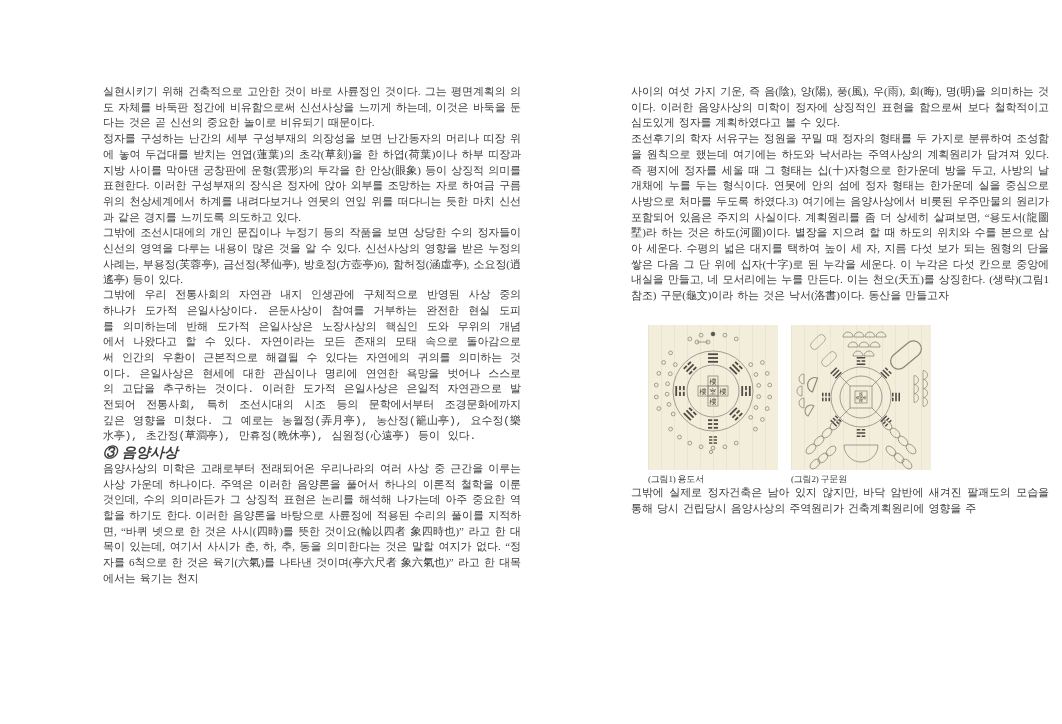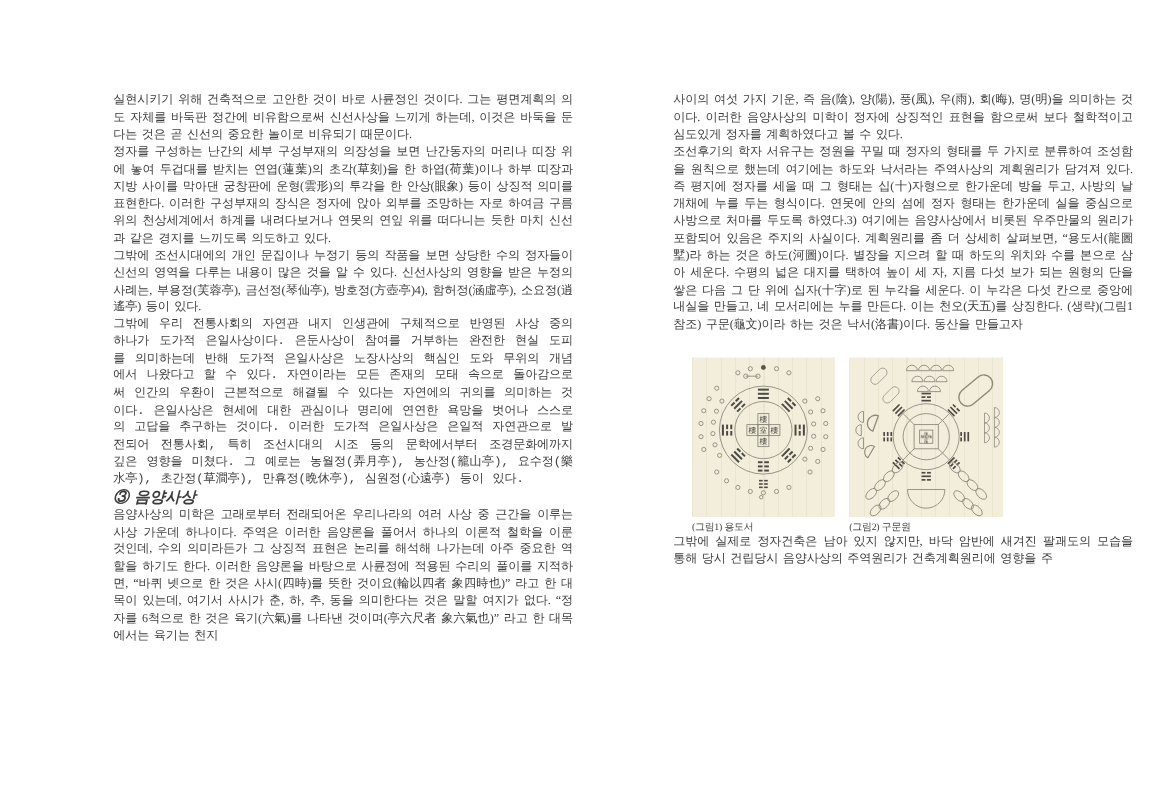--- a/index.html
+++ b/index.html
@@ -3,21 +3,21 @@
 <meta charset="utf-8">
 <style>
   html,body{margin:0;padding:0;background:#ffffff;}
   .sheet{
     position:relative;width:1062px;height:586px;background:#ffffff;overflow:hidden;
     font-family:"Liberation Serif","DejaVu Serif",serif;color:#3b3b3b;
   }
   .col{position:absolute;top:84px;width:418px;font-size:11px;line-height:15.7px;
        text-align:justify;letter-spacing:-0.1px;word-spacing:1.5px;}
   .col-left{left:103px;}
-  .col-right{left:612px;}
+  .col-right{left:631px;}
   .col p{margin:0;}
   .gap-top{margin-top:15.7px;font-family:Liberation Mono, monospace;}
   .section-heading{font-weight:bold;font-size:14px;margin:15.7px 0 0 0;text-align:left;
        letter-spacing:0;font-style:italic;}
   
   .fig-row{display:flex;gap:13px;margin:21px 0 0 17px;}
   .figure{display:flex;flex-direction:column;}
   .fig-canvas{
     height:145px;
     background-color:#f3eedb;
@@ -43,21 +43,21 @@
   svg .hz{fill:#45433c;font-family:"Liberation Serif","DejaVu Serif",serif;}
 </style>
 </head>
 <body>
 
 <div class="sheet">
 
   <div class="col col-left">
     <p>실현시키기 위해 건축적으로 고안한 것이 바로 사륜정인 것이다. 그는 평면계획의 의도 자체를 바둑판 정간에 비유함으로써 신선사상을 느끼게 하는데, 이것은 바둑을 둔다는 것은 곧 신선의 중요한 놀이로 비유되기 때문이다.</p>
     <p>정자를 구성하는 난간의 세부 구성부재의 의장성을 보면 난간동자의 머리나 띠장 위에 놓여 두겁대를 받치는 연엽(蓮葉)의 초각(草刻)을 한 하엽(荷葉)이나 하부 띠장과 지방 사이를 막아댄 궁창판에 운형(雲形)의 투각을 한 안상(眼象) 등이 상징적 의미를 표현한다. 이러한 구성부재의 장식은 정자에 앉아 외부를 조망하는 자로 하여금 구름 위의 천상세계에서 하계를 내려다보거나 연못의 연잎 위를 떠다니는 듯한 마치 신선과 같은 경지를 느끼도록 의도하고 있다.</p>
-    <p>그밖에 조선시대에의 개인 문집이나 누정기 등의 작품을 보면 상당한 수의 정자들이 신선의 영역을 다루는 내용이 많은 것을 알 수 있다. 신선사상의 영향을 받은 누정의 사례는, 부용정(芙蓉亭), 금선정(琴仙亭), 방호정(方壺亭)4), 함허정(涵虛亭), 소요정(逍遙亭) 등이 있다.</p>
+    <p>그밖에 조선시대에의 개인 문집이나 누정기 등의 작품을 보면 상당한 수의 정자들이 신선의 영역을 다루는 내용이 많은 것을 알 수 있다. 신선사상의 영향을 받은 누정의 사례는, 부용정(芙蓉亭), 금선정(琴仙亭), 방호정(方壺亭)6), 함허정(涵虛亭), 소요정(逍遙亭) 등이 있다.</p>
     <p class="gap-top">그밖에 우리 전통사회의 자연관 내지 인생관에 구체적으로 반영된 사상 중의 하나가 도가적 은일사상이다. 은둔사상이 참여를 거부하는 완전한 현실 도피를 의미하는데 반해 도가적 은일사상은 노장사상의 핵심인 도와 무위의 개념에서 나왔다고 할 수 있다. 자연이라는 모든 존재의 모태 속으로 돌아감으로써 인간의 우환이 근본적으로 해결될 수 있다는 자연에의 귀의를 의미하는 것이다. 은일사상은 현세에 대한 관심이나 명리에 연연한 욕망을 벗어나 스스로의 고답을 추구하는 것이다. 이러한 도가적 은일사상은 은일적 자연관으로 발전되어 전통사회, 특히 조선시대의 시조 등의 문학에서부터 조경문화에까지 깊은 영향을 미쳤다. 그 예로는 농월정(弄月亭), 농산정(籠山亭), 요수정(樂水亭), 초간정(草澗亭), 만휴정(晩休亭), 심원정(心遠亭) 등이 있다.</p>
     <p class="section-heading">③ 음양사상</p>
     <p>음양사상의 미학은 고래로부터 전래되어온 우리나라의 여러 사상 중 근간을 이루는 사상 가운데 하나이다. 주역은 이러한 음양론을 풀어서 하나의 이론적 철학을 이룬 것인데, 수의 의미라든가 그 상징적 표현은 논리를 해석해 나가는데 아주 중요한 역할을 하기도 한다. 이러한 음양론을 바탕으로 사륜정에 적용된 수리의 풀이를 지적하면, “바퀴 넷으로 한 것은 사시(四時)를 뜻한 것이요(輪以四者 象四時也)” 라고 한 대목이 있는데, 여기서 사시가 춘, 하, 추, 동을 의미한다는 것은 말할 여지가 없다. “정자를 6척으로 한 것은 육기(六氣)를 나타낸 것이며(亭六尺者 象六氣也)” 라고 한 대목에서는 육기는 천지</p>
   </div>
 
   <div class="col col-right">
     <p>사이의 여섯 가지 기운, 즉 음(陰), 양(陽), 풍(風), 우(雨), 회(晦), 명(明)을 의미하는 것이다. 이러한 음양사상의 미학이 정자에 상징적인 표현을 함으로써 보다 철학적이고 심도있게 정자를 계획하였다고 볼 수 있다.</p>
     <p>조선후기의 학자 서유구는 정원을 꾸밀 때 정자의 형태를 두 가지로 분류하여 조성함을 원칙으로 했는데 여기에는 하도와 낙서라는 주역사상의 계획원리가 담겨져 있다. 즉 평지에 정자를 세울 때 그 형태는 십(十)자형으로 한가운데 방을 두고, 사방의 날개채에 누를 두는 형식이다. 연못에 안의 섬에 정자 형태는 한가운데 실을 중심으로 사방으로 처마를 두도록 하였다.3) 여기에는 음양사상에서 비롯된 우주만물의 원리가 포함되어 있음은 주지의 사실이다. 계획원리를 좀 더 상세히 살펴보면, “용도서(龍圖墅)라 하는 것은 하도(河圖)이다. 별장을 지으려 할 때 하도의 위치와 수를 본으로 삼아 세운다. 수평의 넓은 대지를 택하여 높이 세 자, 지름 다섯 보가 되는 원형의 단을 쌓은 다음 그 단 위에 십자(十字)로 된 누각을 세운다. 이 누각은 다섯 칸으로 중앙에 내실을 만들고, 네 모서리에는 누를 만든다. 이는 천오(天五)를 상징한다. (생략)(그림1 참조) 구문(龜文)이라 하는 것은 낙서(洛書)이다. 동산을 만들고자</p>
 
     <div class="fig-row">

